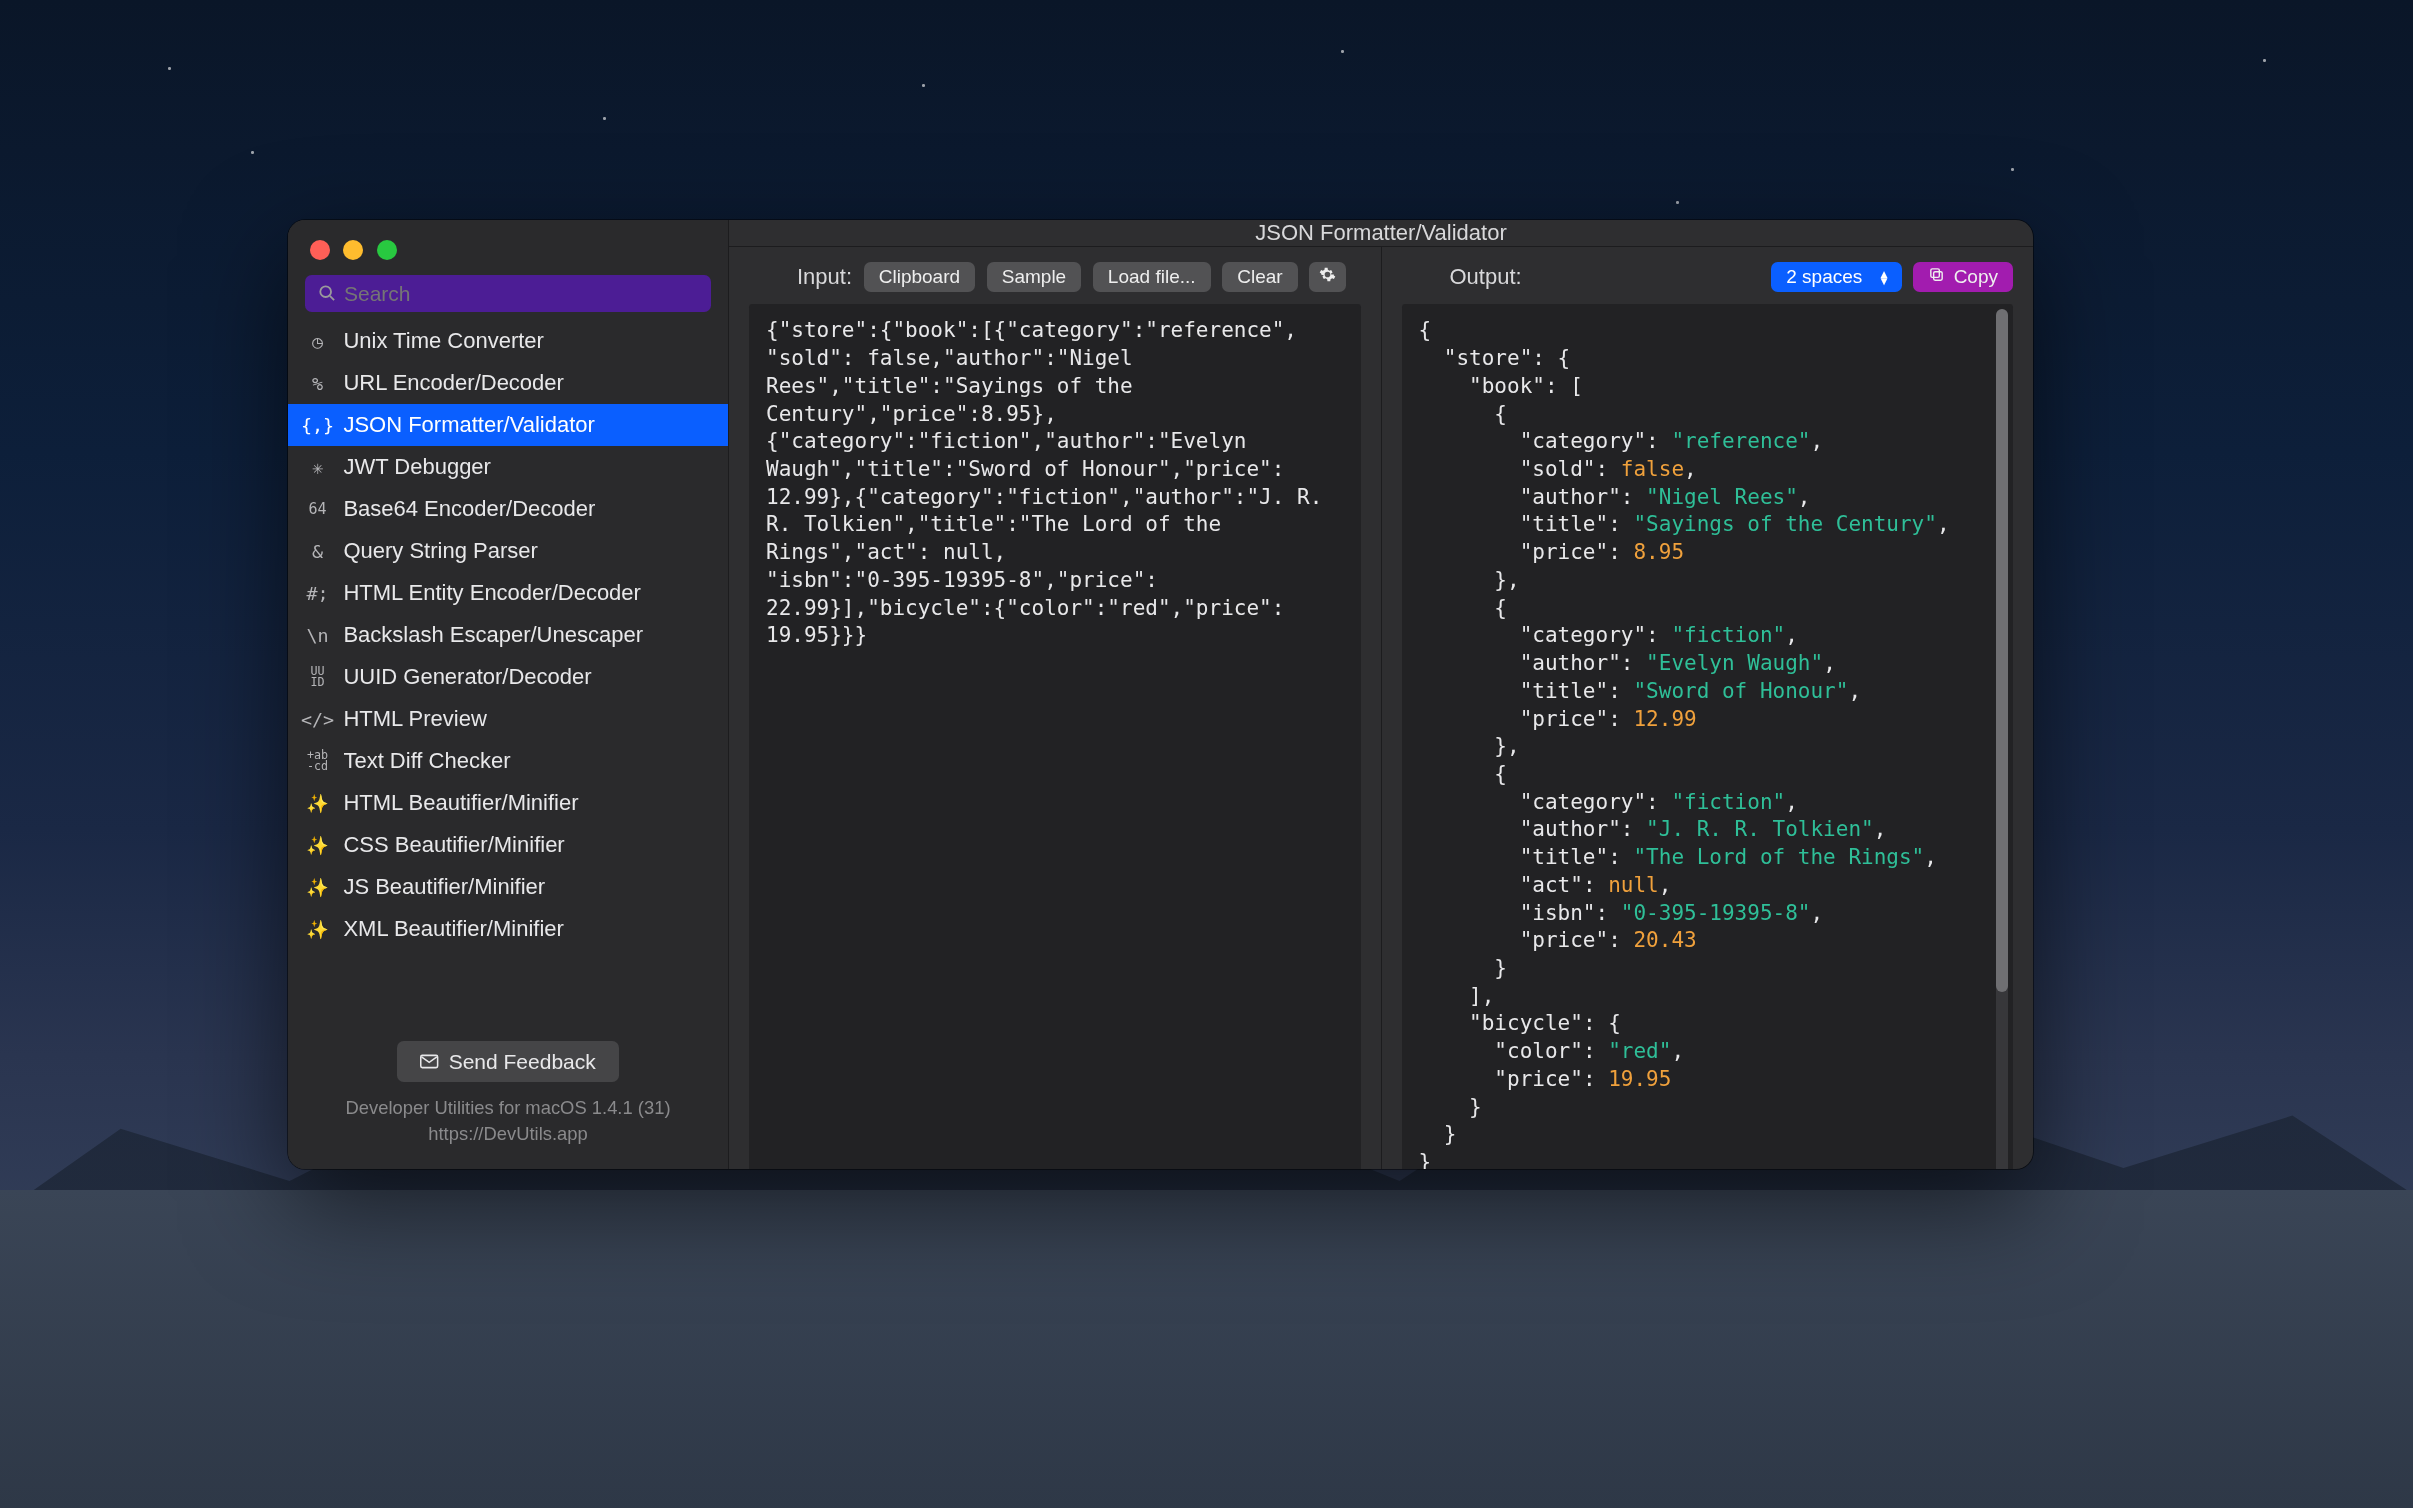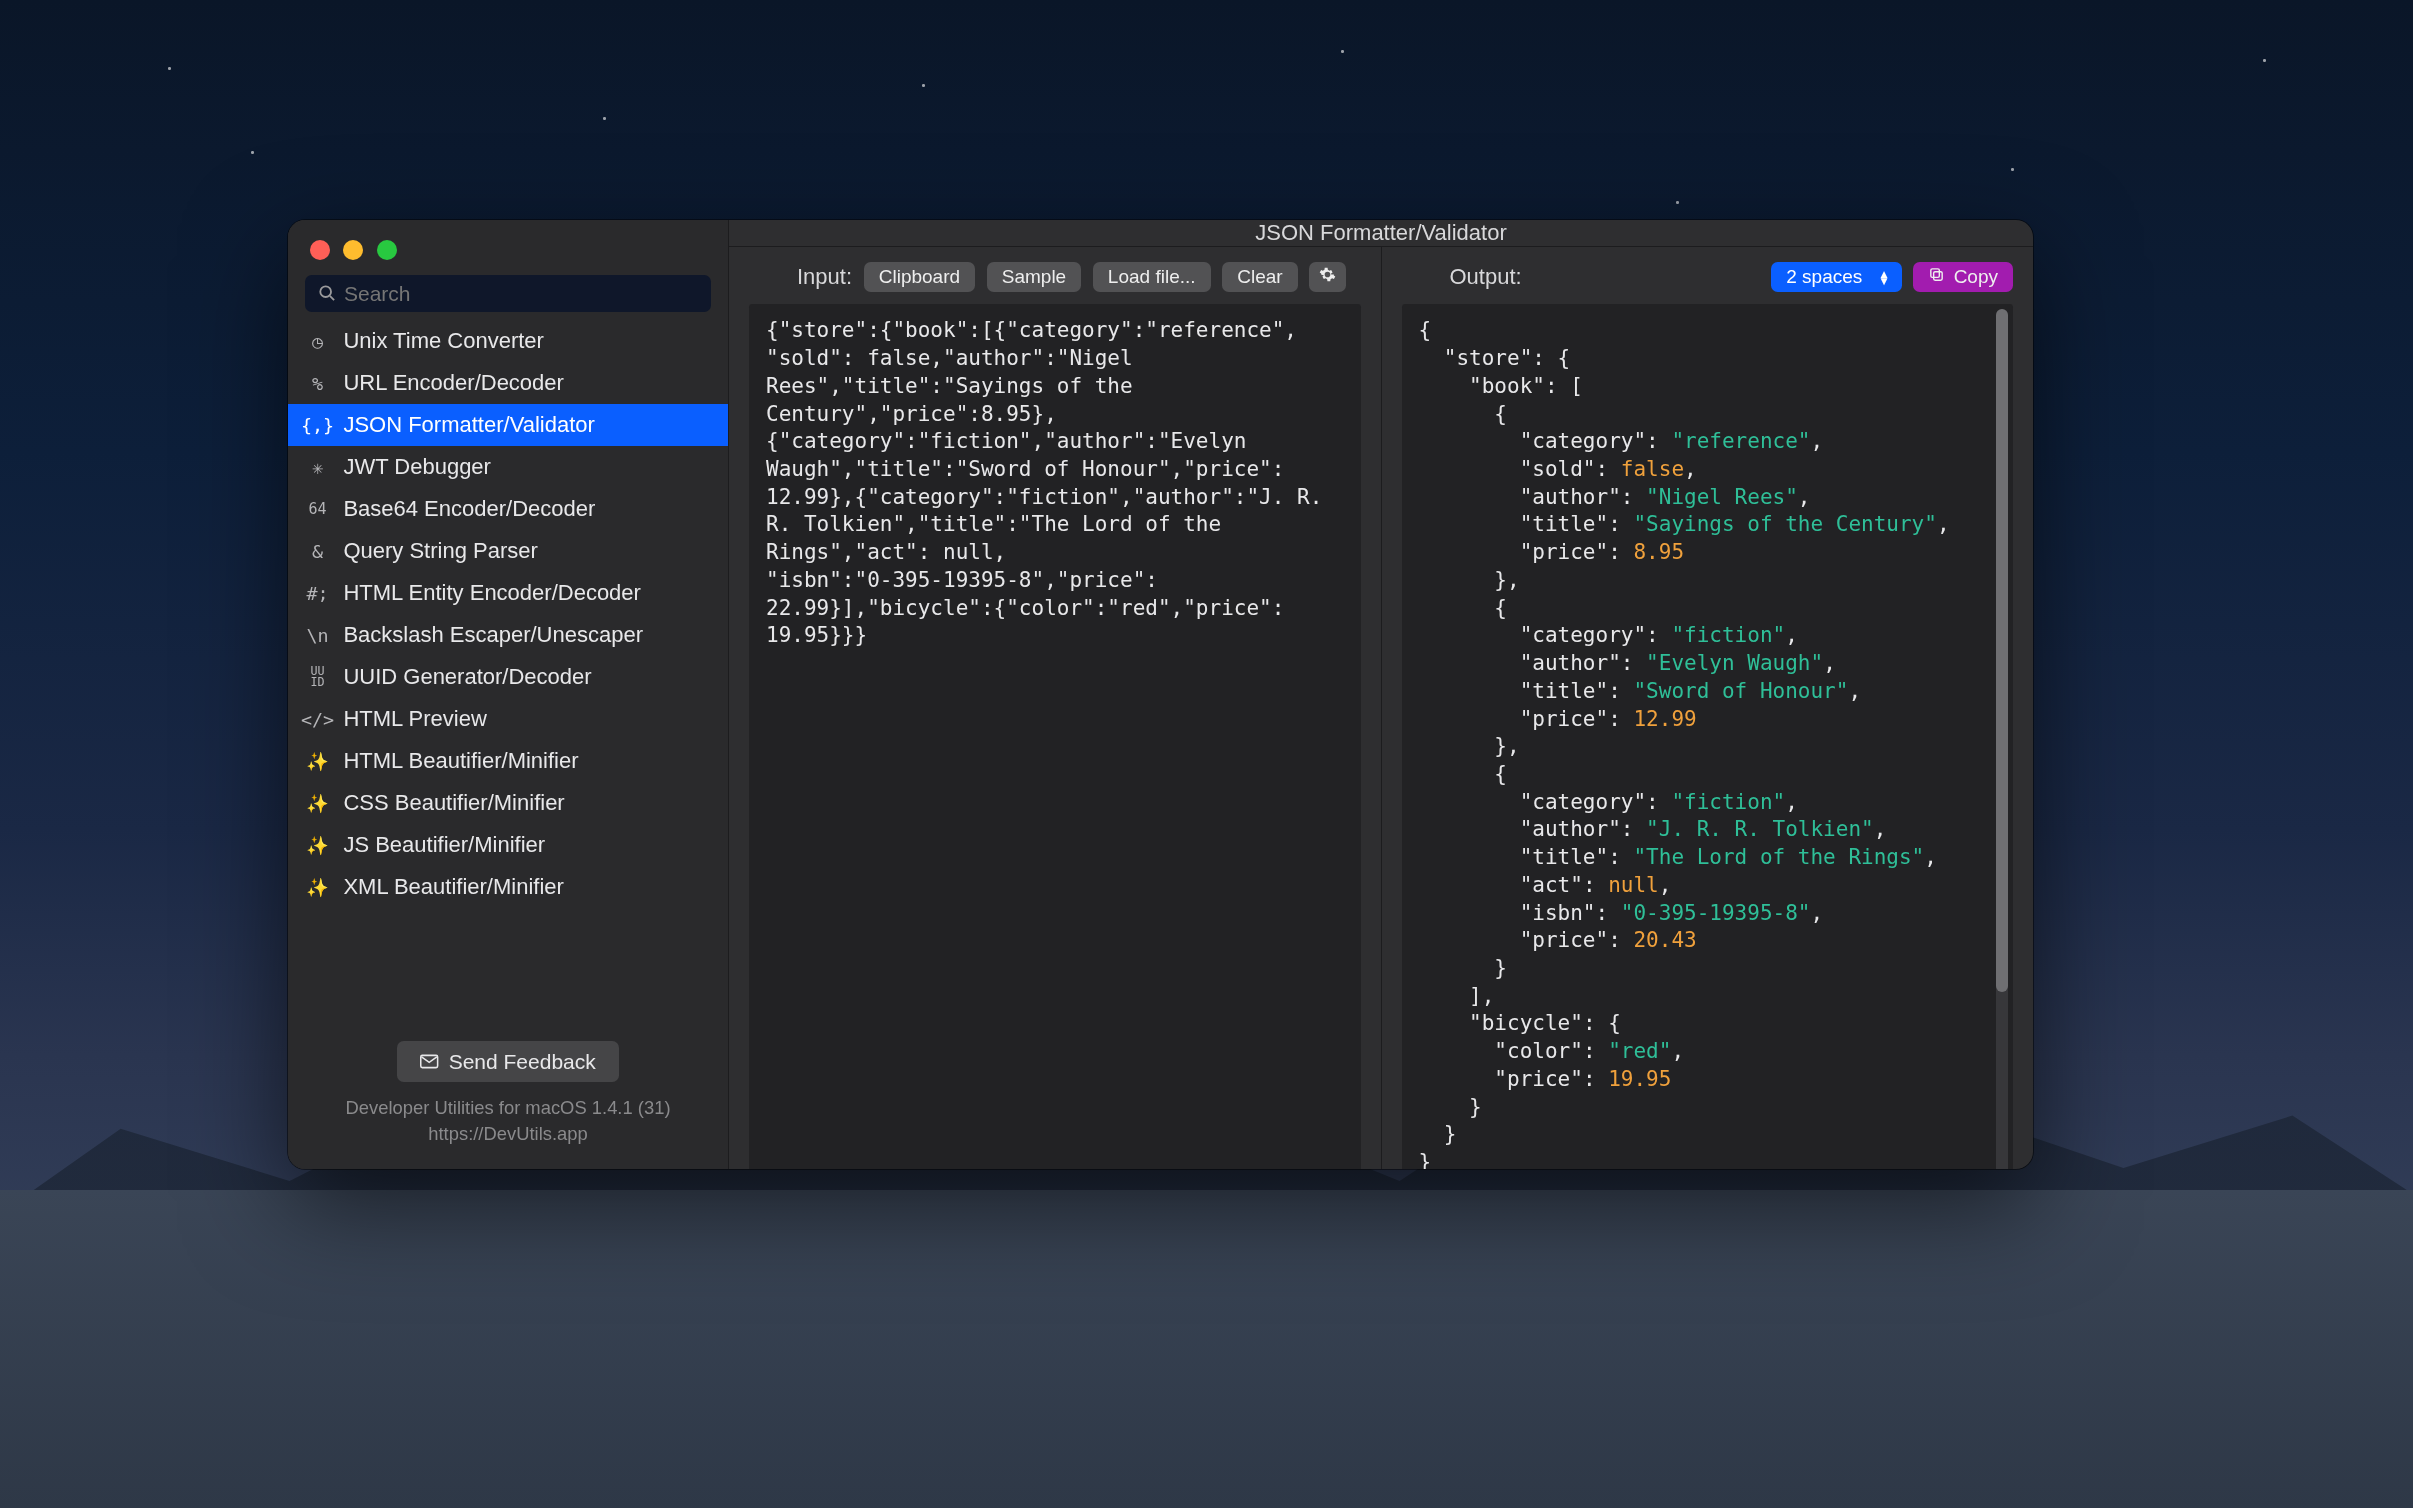--- a/index.html
+++ b/index.html
@@ -40,21 +40,21 @@
   display: flex;
   flex-direction: column;
 }
 .traffic { display:flex; gap:13.4px; padding: 20px 0 0 22px; }
 .tl { width:20px; height:20px; border-radius:50%; }
 .tl.red{background:#ff5f57}.tl.yellow{background:#febc2e}.tl.green{background:#28c840}
 .search-wrap { padding: 15px 17px 8.4px 17px; }
 .search {
   width: 100%;
   height: 37px;
-  background: #0f172a;
+  background: #4c1d95;
   border: none;
   border-radius: 6.7px;
   color: #9a9a9c;
   font-size: 21px;
   padding: 0 11.7px 0 39px;
   outline: none;
 }
 .search-wrap { position:relative; }
 .search-icon { position:absolute; left:30px; top:23.5px; color:#9a9a9c; }
 .tools { flex:1; overflow:auto; }
@@ -185,20 +185,25 @@
           <span>Backslash Escaper/Unescaper</span>
         </div>
         <div class="tool">
           <span class="tool-icon" style="white-space: pre; font-size: 11.7px; line-height: 11px; text-align: right;">UU
 ID</span>
           <span>UUID Generator/Decoder</span>
         </div>
         <div class="tool">
           <span class="tool-icon" style="white-space: pre; font-size: 18.4px;">&lt;/&gt;</span>
           <span>HTML Preview</span>
+        </div>
+        <div class="tool">
+          <span class="tool-icon" style="white-space: pre; font-size: 11.7px; line-height: 11px;">+ab
+-cd</span>
+          <span>Text Diff Checker</span>
         </div>
         <div class="tool">
           <span class="tool-icon" style="white-space: pre; font-size: 18.4px;">✨</span>
           <span>HTML Beautifier/Minifier</span>
         </div>
         <div class="tool">
           <span class="tool-icon" style="white-space: pre; font-size: 18.4px;">✨</span>
           <span>CSS Beautifier/Minifier</span>
         </div>
         <div class="tool">

